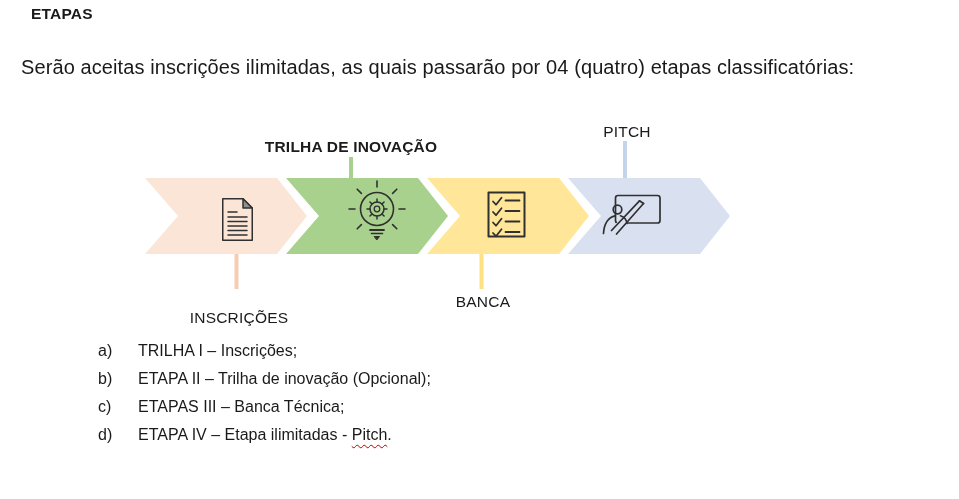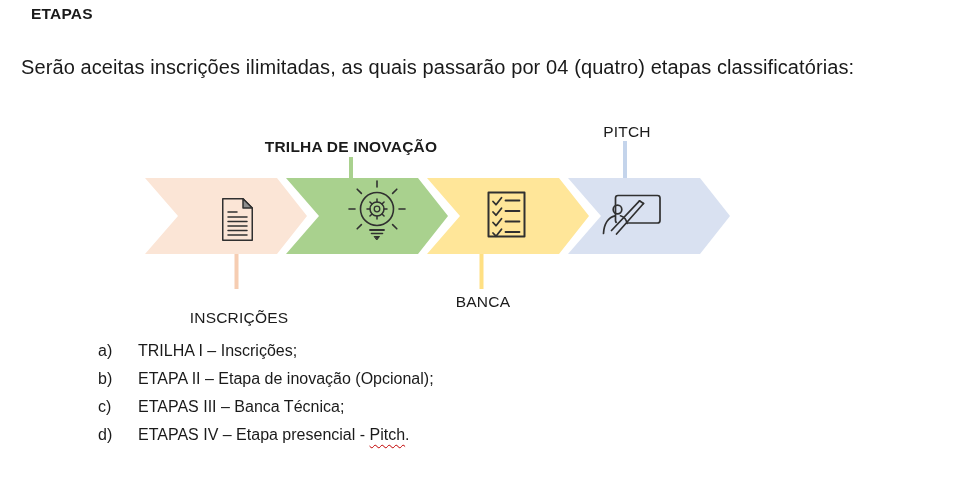--- a/index.html
+++ b/index.html
@@ -128,25 +128,25 @@
   <div id="label-inscricoes" class="stage-label">INSCRIÇÕES</div>
   <div id="label-banca" class="stage-label">BANCA</div>
 
   <div class="etapas-list">
     <div class="list-row">
       <span class="list-marker">a)</span>
       <span class="list-text">TRILHA I – Inscrições;</span>
     </div>
     <div class="list-row">
       <span class="list-marker">b)</span>
-      <span class="list-text">ETAPA II – Etapa de inovação (Opcional);</span>
+      <span class="list-text">ETAPA II – Trilha de inovação (Opcional);</span>
     </div>
     <div class="list-row">
       <span class="list-marker">c)</span>
       <span class="list-text">ETAPAS III – Banca Técnica;</span>
     </div>
     <div class="list-row">
       <span class="list-marker">d)</span>
-      <span class="list-text"><span>ETAPAS IV – Etapa presencial - </span><span class="spellcheck">Pitch</span><span>.</span></span>
+      <span class="list-text"><span>ETAPA IV – Etapa ilimitadas - </span><span class="spellcheck">Pitch</span><span>.</span></span>
     </div>
   </div>
 
 </div>
 
 </body></html>

